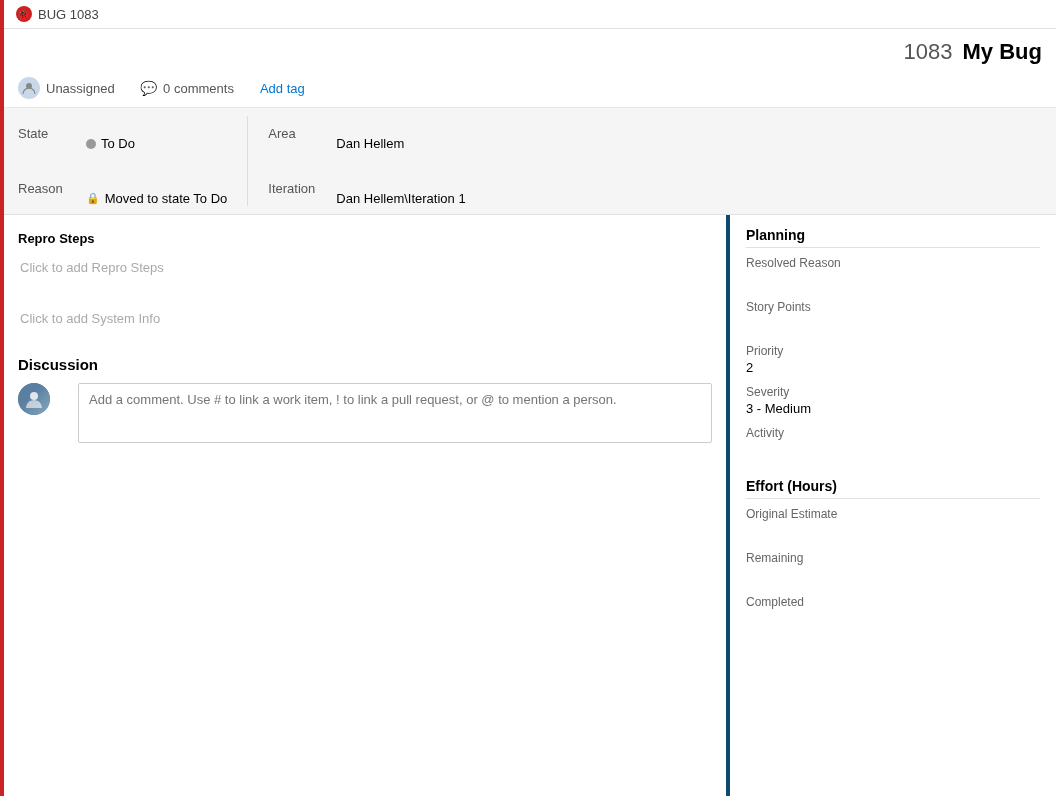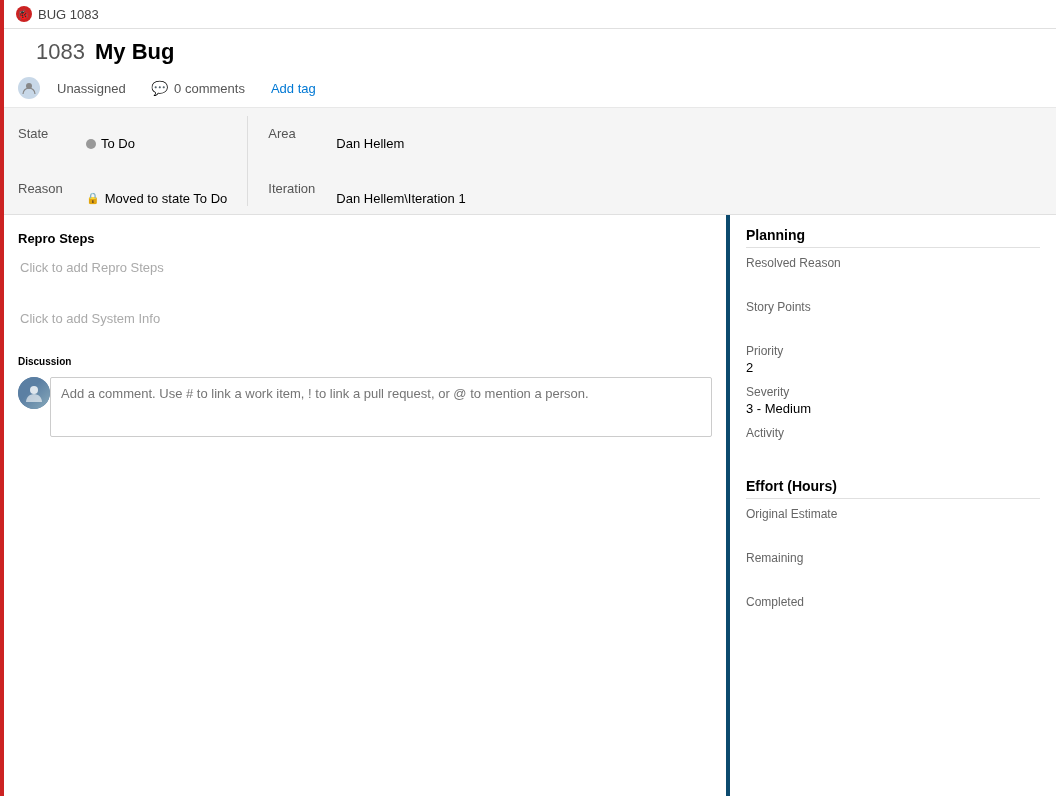--- a/index.html
+++ b/index.html
@@ -44,20 +44,21 @@
       border-left: 4px solid #cc2222;
       padding: 0;
     }
 
     
     .title-row {
       padding: 10px 14px 8px 32px;
       display: flex;
       align-items: center;
       gap: 10px;
+      justify-content: flex-end;
     }
     .work-item-id {
       font-size: 22px;
       color: #555;
       font-weight: 400;
     }
     .work-item-title {
       font-size: 22px;
       color: #000;
       font-weight: 600;
@@ -67,21 +68,21 @@
     .meta-row {
       padding: 4px 14px 8px 14px;
       display: flex;
       align-items: center;
       gap: 20px;
       border-bottom: 1px solid #e8e8e8;
     }
     .assigned-user {
       display: flex;
       align-items: center;
-      gap: 17px;
+      gap: 6px;
       color: #555;
     }
     .user-avatar-small {
       width: 22px;
       height: 22px;
       border-radius: 50%;
       background: #c8d8e8;
       display: inline-flex;
       align-items: center;
       justify-content: center;
@@ -196,28 +197,28 @@
       font-size: 13px;
       padding: 6px 2px;
       cursor: pointer;
     }
 
     
     .discussion-section {
       margin-bottom: 24px;
     }
     .discussion-title {
-      font-size: 10px;
+      font-size: 15px;
       font-weight: 600;
       color: #000;
       margin-bottom: 10px;
     }
     .comment-input-row {
       display: flex;
-      gap: 0;
+      gap: 28px;
       align-items: flex-start;
     }
     .comment-avatar {
       width: 32px;
       height: 32px;
       border-radius: 50%;
       background: #5b7fa3;
       flex-shrink: 0;
       display: flex;
       align-items: center;

